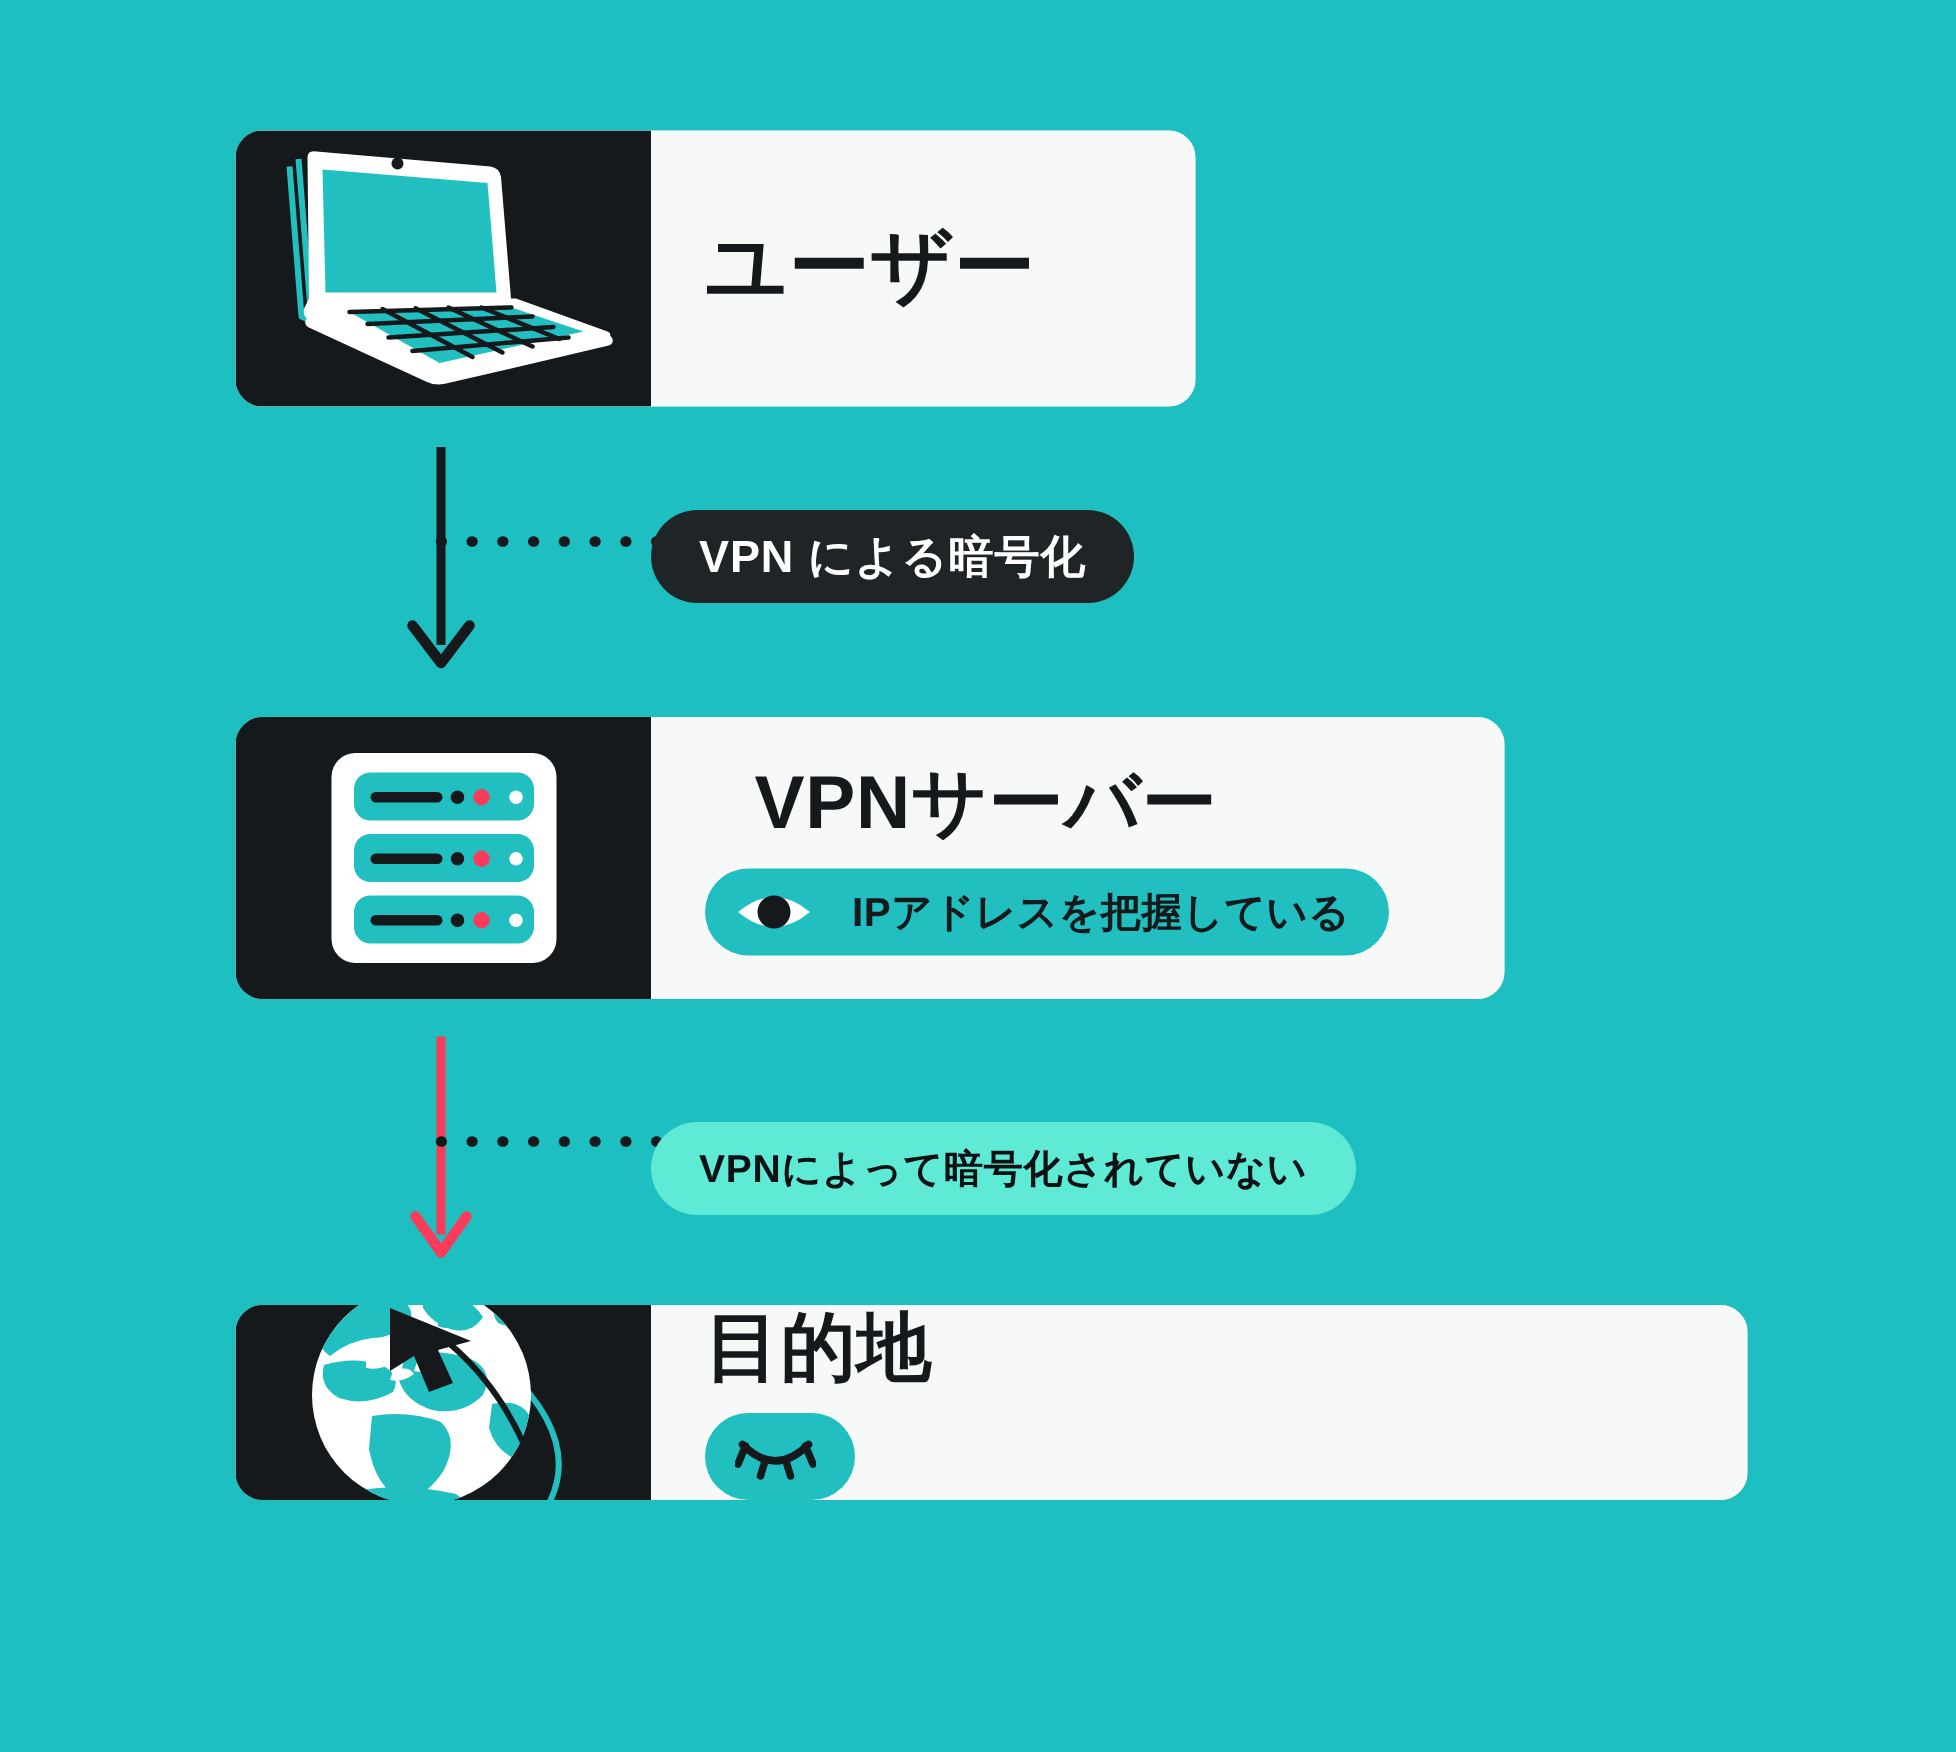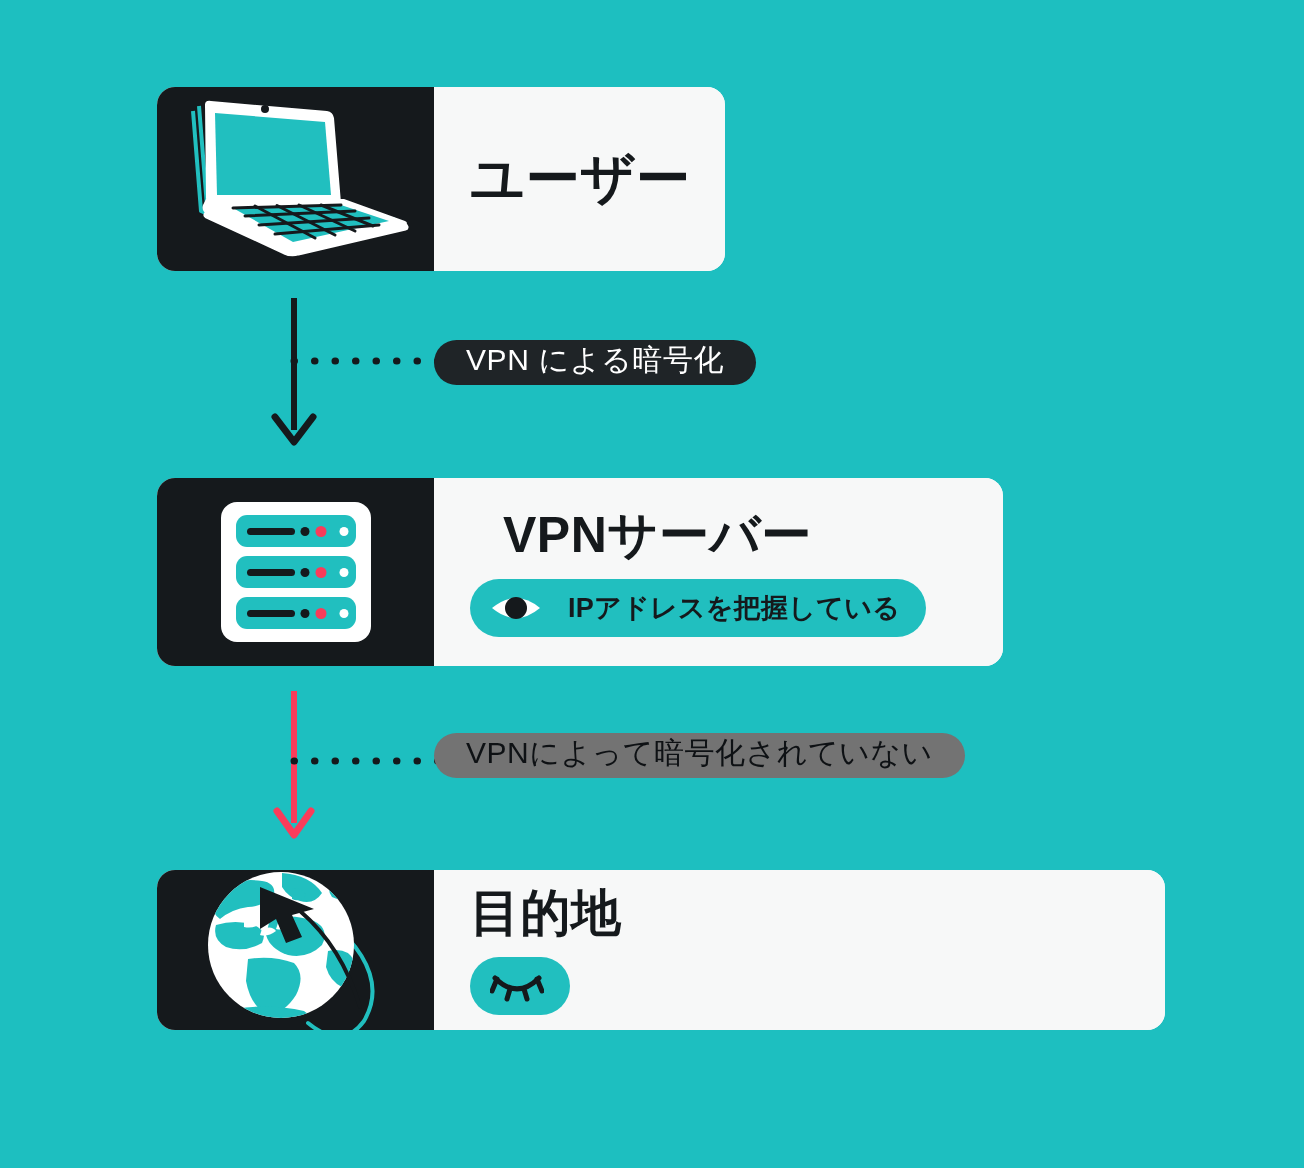--- a/index.html
+++ b/index.html
@@ -52,42 +52,42 @@
     font-weight: bold;
     letter-spacing: 0.5px;
     line-height: 1.1;
     white-space: nowrap;
   }
 
   
   #card-user {
     left: 157px;
     top: 87px;
-    width: 568px;
+    width: 640px;
     height: 184px;
   }
   #card-user .card-icon { width: 277px; }
   #card-user .card-title { font-size: 54px; }
 
   
   #card-vpn {
     left: 157px;
     top: 478px;
     width: 846px;
     height: 188px;
   }
   #card-vpn .card-icon { width: 277px; }
   #card-vpn .card-title { font-size: 50px; margin-left: 33px; }
 
   
   #card-dest {
     left: 157px;
     top: 870px;
     width: 1008px;
-    height: 160px;
+    height: 130px;
   }
   #card-dest .card-icon { width: 277px; }
   #card-dest .card-title { font-size: 50px; }
 
   
   .status-pill {
     margin-top: 16px;
     background: #21BFBF;
     border-radius: 999px;
     height: 58px;
@@ -107,41 +107,41 @@
   .status-pill svg { display: block; }
 
   
   .connector {
     position: absolute;
   }
   .conn-label {
     position: absolute;
     border-radius: 999px;
     display: flex;
-    align-items: flex-start;
+    align-items: center;
     justify-content: center;
     padding: 0 32px;
-    height: 45px;
+    height: 62px;
     white-space: nowrap;
-    font-weight: normal;
+    font-weight: bold;
   }
   #conn1-label {
     left: 434px;
     top: 340px;
     background: #1F2427;
     color: #FFFFFF;
     font-size: 30px;
     letter-spacing: 0.6px;
   }
   #conn2-label {
     left: 434px;
-    top: 733px;
-    background: #737373;
+    top: 748px;
+    background: #5eead4;
     color: #0E1114;
-    font-size: 30px;
+    font-size: 26px;
     letter-spacing: 0.5px;
   }
 </style>
 </head>
 <body>
 
 <div class="stage">
 
   <div class="card" id="card-user">
     <div class="card-icon">

